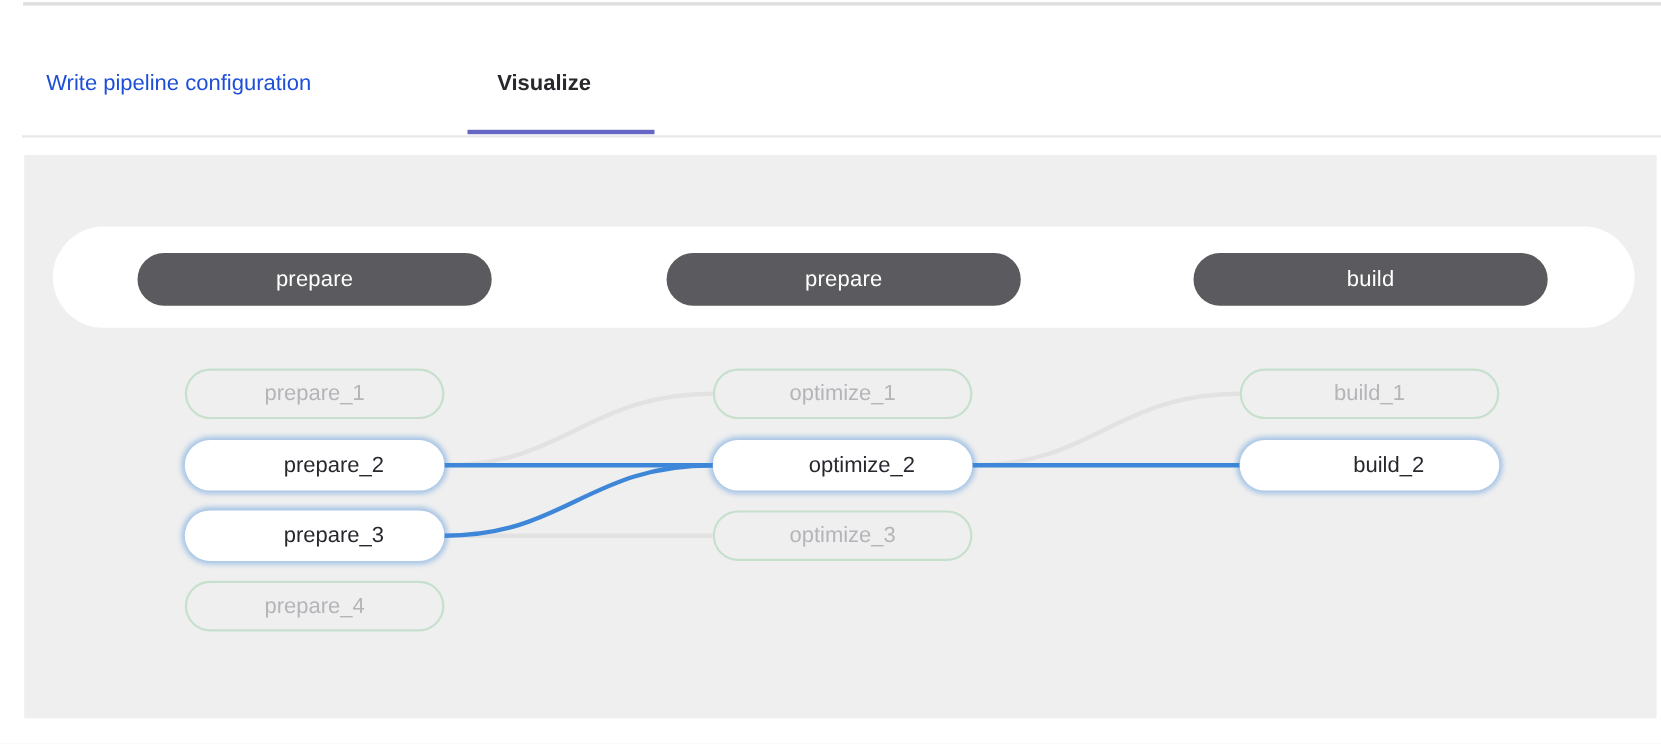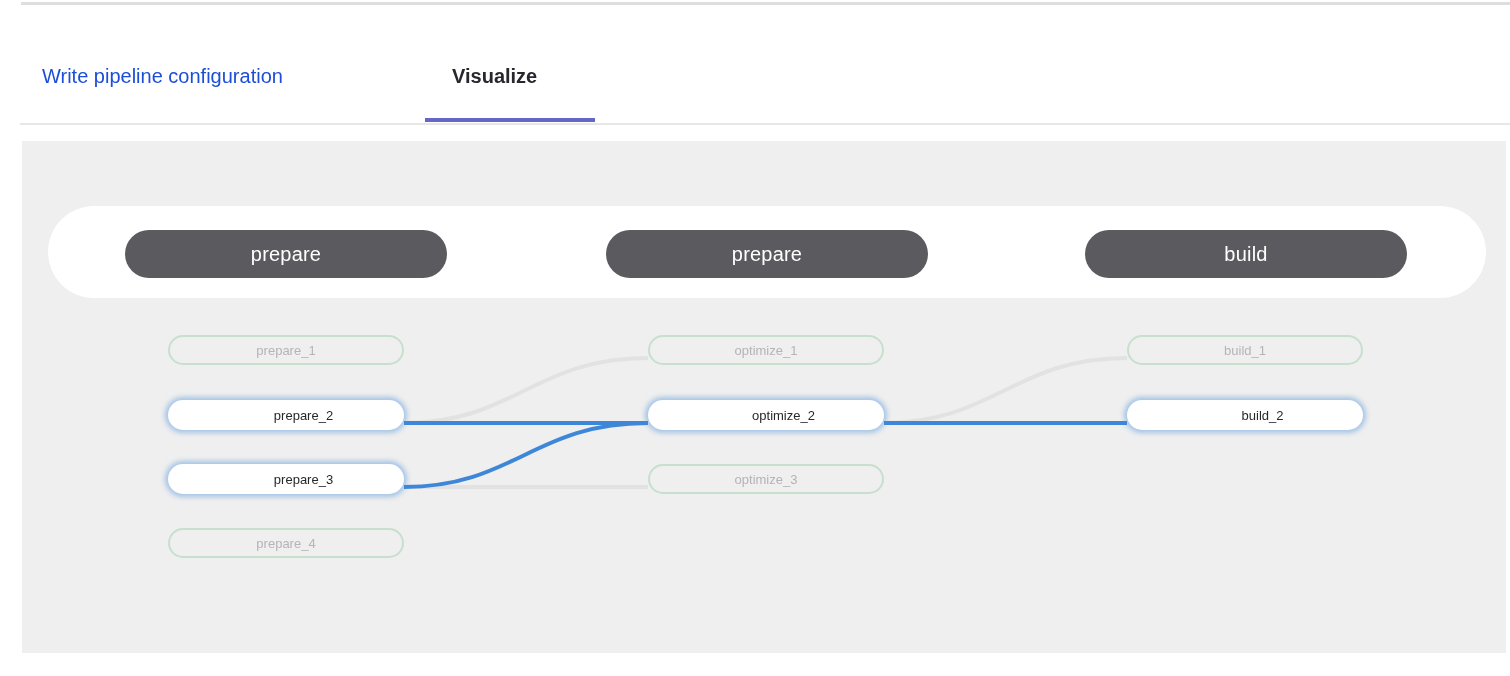--- a/index.html
+++ b/index.html
@@ -54,22 +54,22 @@
   .stage-pill--prepare{left:103px;}
   .stage-pill--optimize{left:584px;}
   .stage-pill--build{left:1063px;}
   
   .edges{position:absolute;left:0;top:0;}
   .edge{fill:none;stroke-width:4px;}
   .edge--dim{stroke:#e2e2e2;}
   .edge--active{stroke:#3e87d8;}
   
   .job{
-    position:absolute;width:236px;height:30px;border-radius:23px;
-    font-size:13px;display:flex;align-items:center;justify-content:center;
+    position:absolute;width:236px;height:46px;border-radius:23px;
+    font-size:20px;display:flex;align-items:center;justify-content:center;
     box-sizing:border-box;cursor:pointer;
   }
   .job--dim{
     border:2.5px solid #c7e0cd;
     color:#b4b4b9;
     background:transparent;
   }
   .job--active{
     background:#ffffff;
     color:#28272d;

